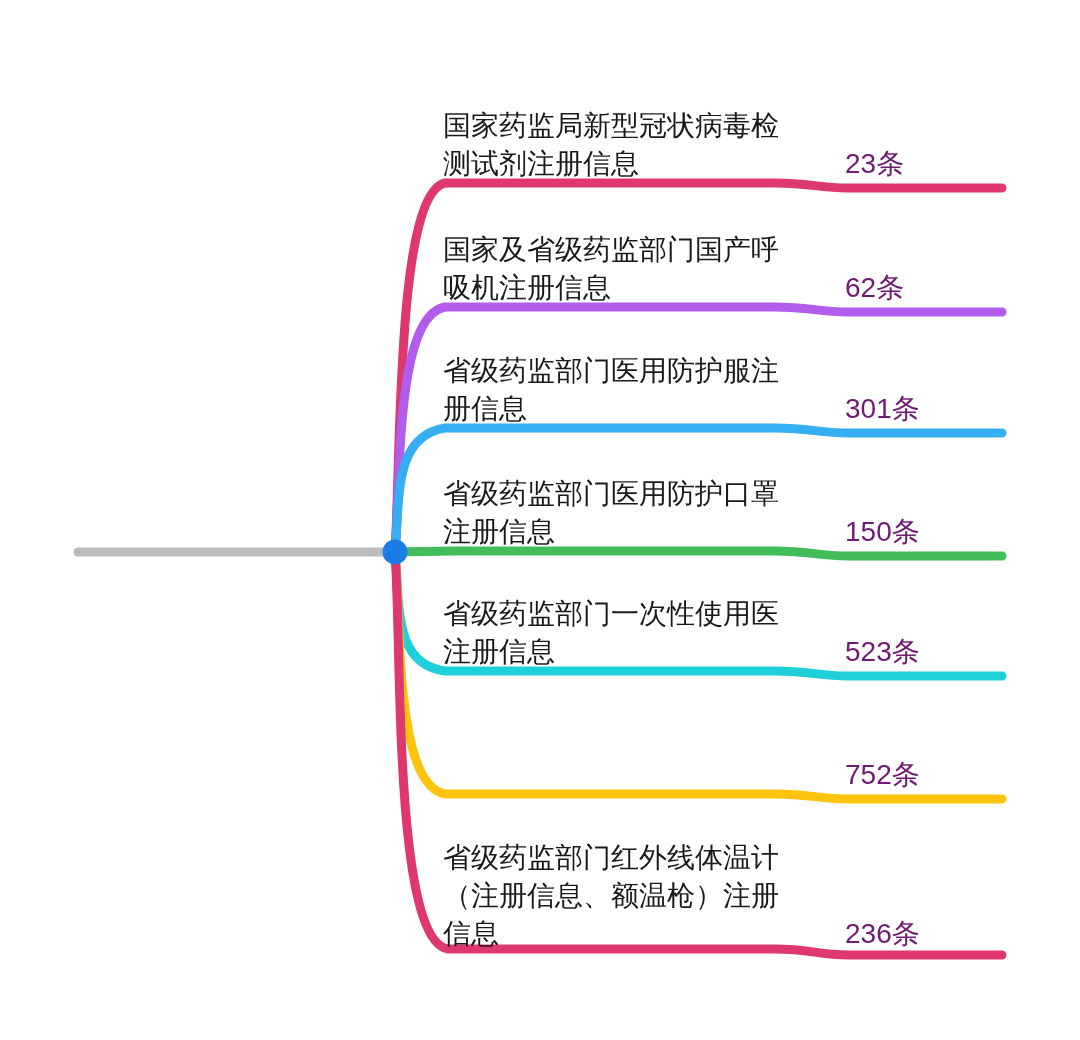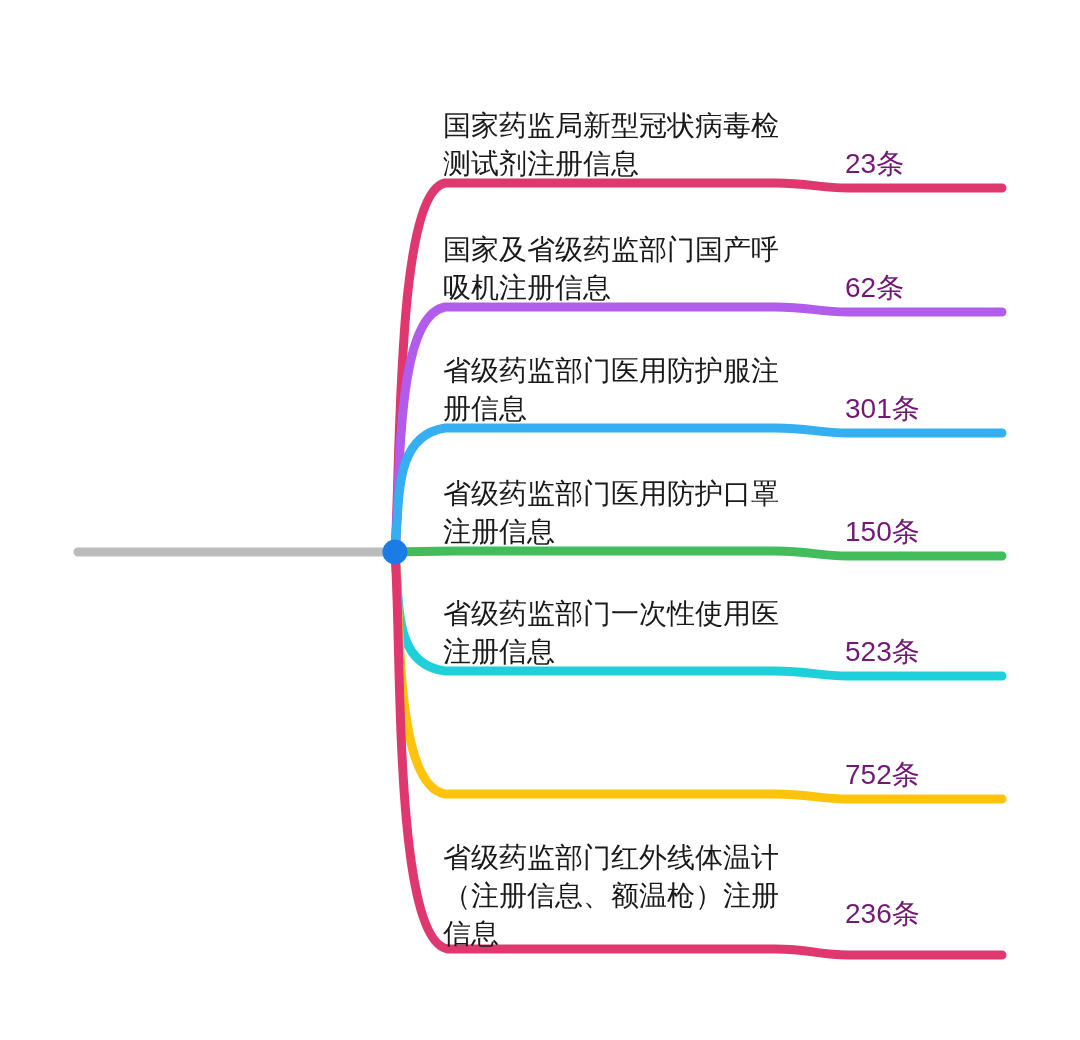--- a/index.html
+++ b/index.html
@@ -83,15 +83,15 @@
   <div class="node-label branch-label" style="top:839px">省级药监部门红外线体温计
 （注册信息、额温枪）注册
 信息</div>
 
   <div class="branch-count" style="top:145px">23条</div>
   <div class="branch-count" style="top:269px">62条</div>
   <div class="branch-count" style="top:390px">301条</div>
   <div class="branch-count" style="top:513px">150条</div>
   <div class="branch-count" style="top:633px">523条</div>
   <div class="branch-count" style="top:756px">752条</div>
-  <div class="branch-count" style="top:895px">236条</div>
+  <div class="branch-count" style="top:915px">236条</div>
 
 </div>
 
 </body></html>

